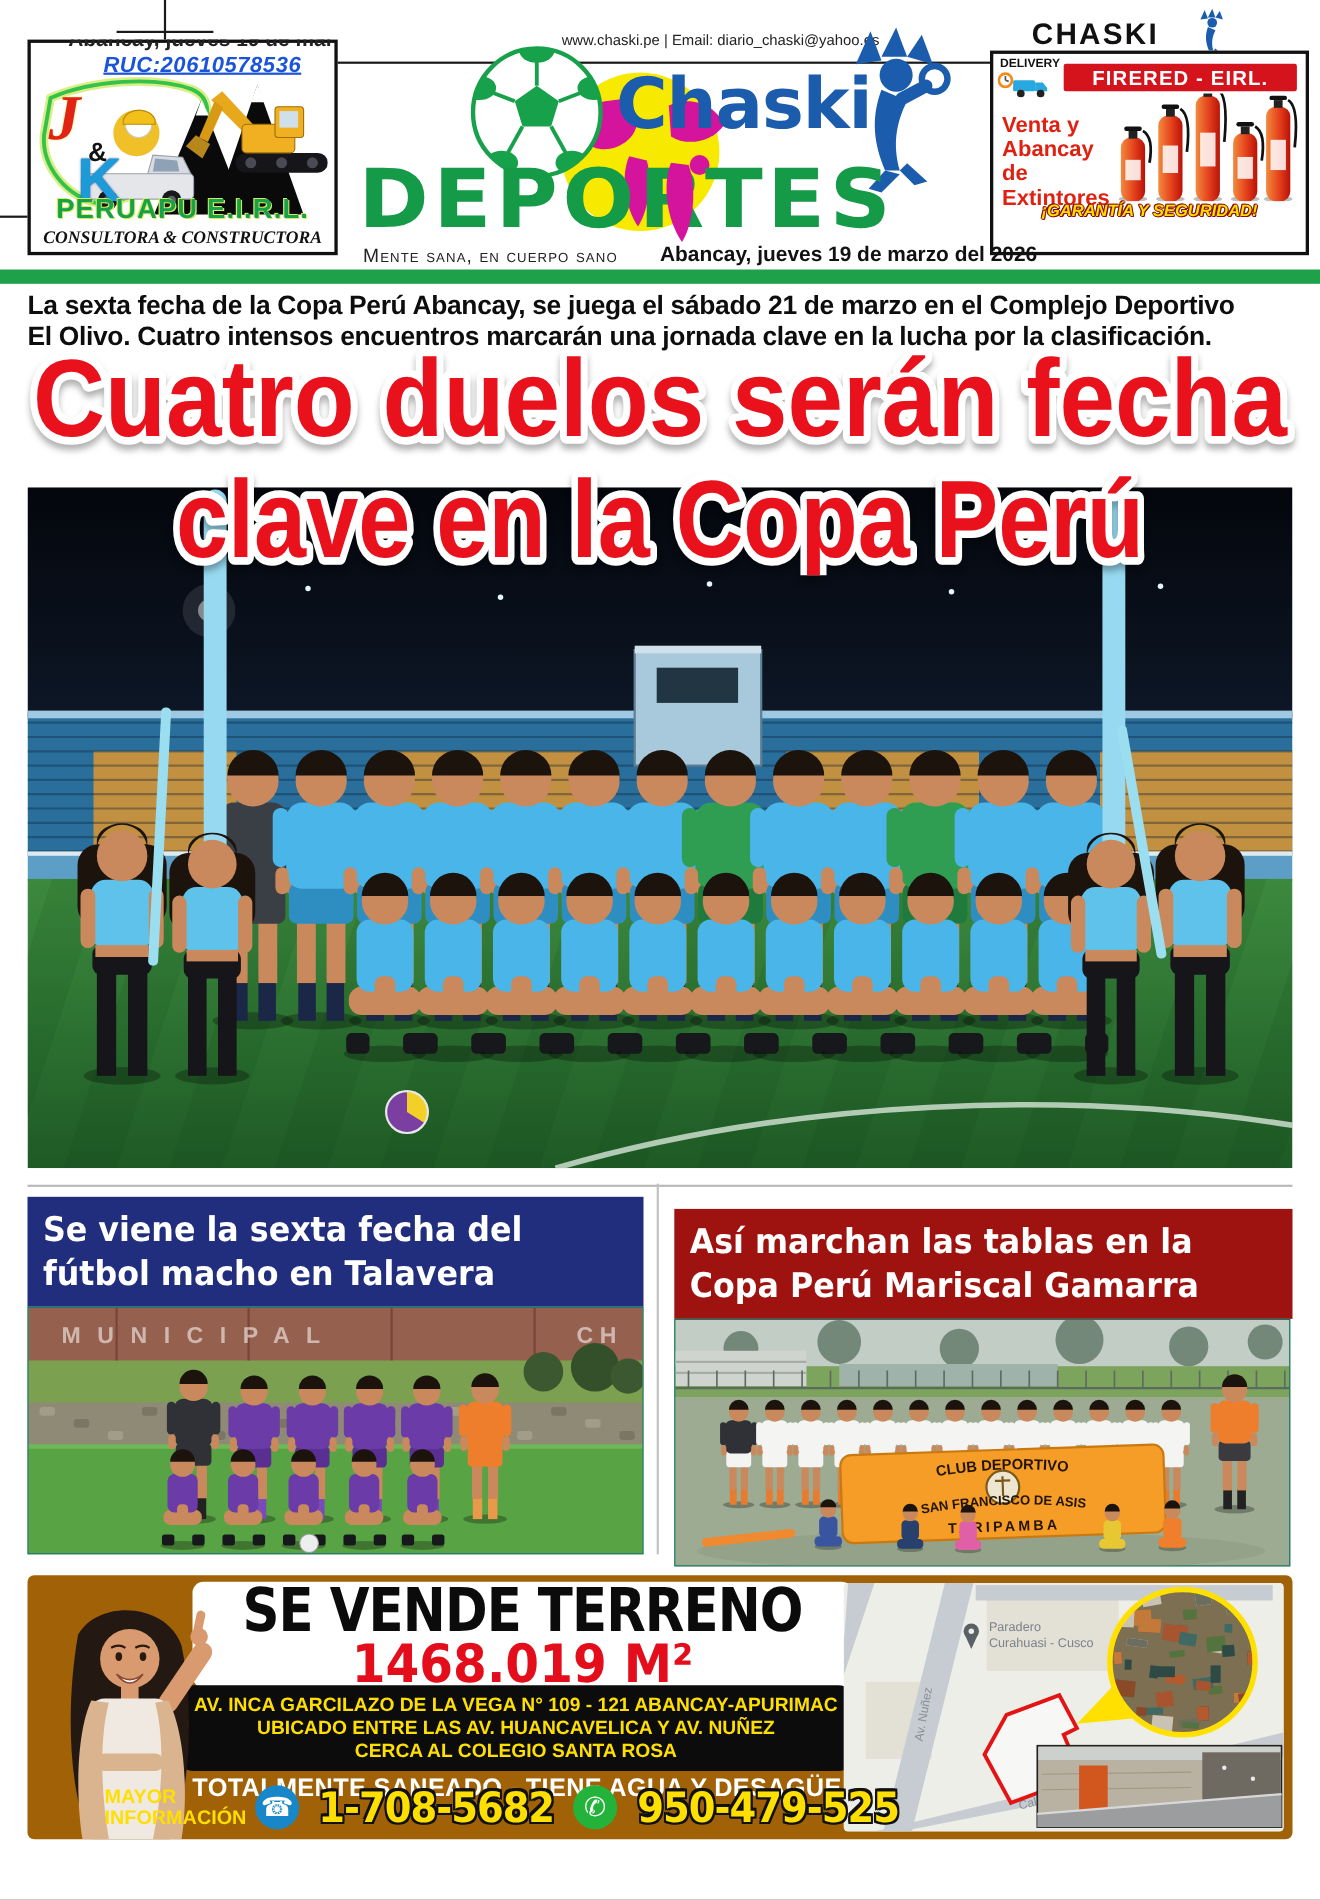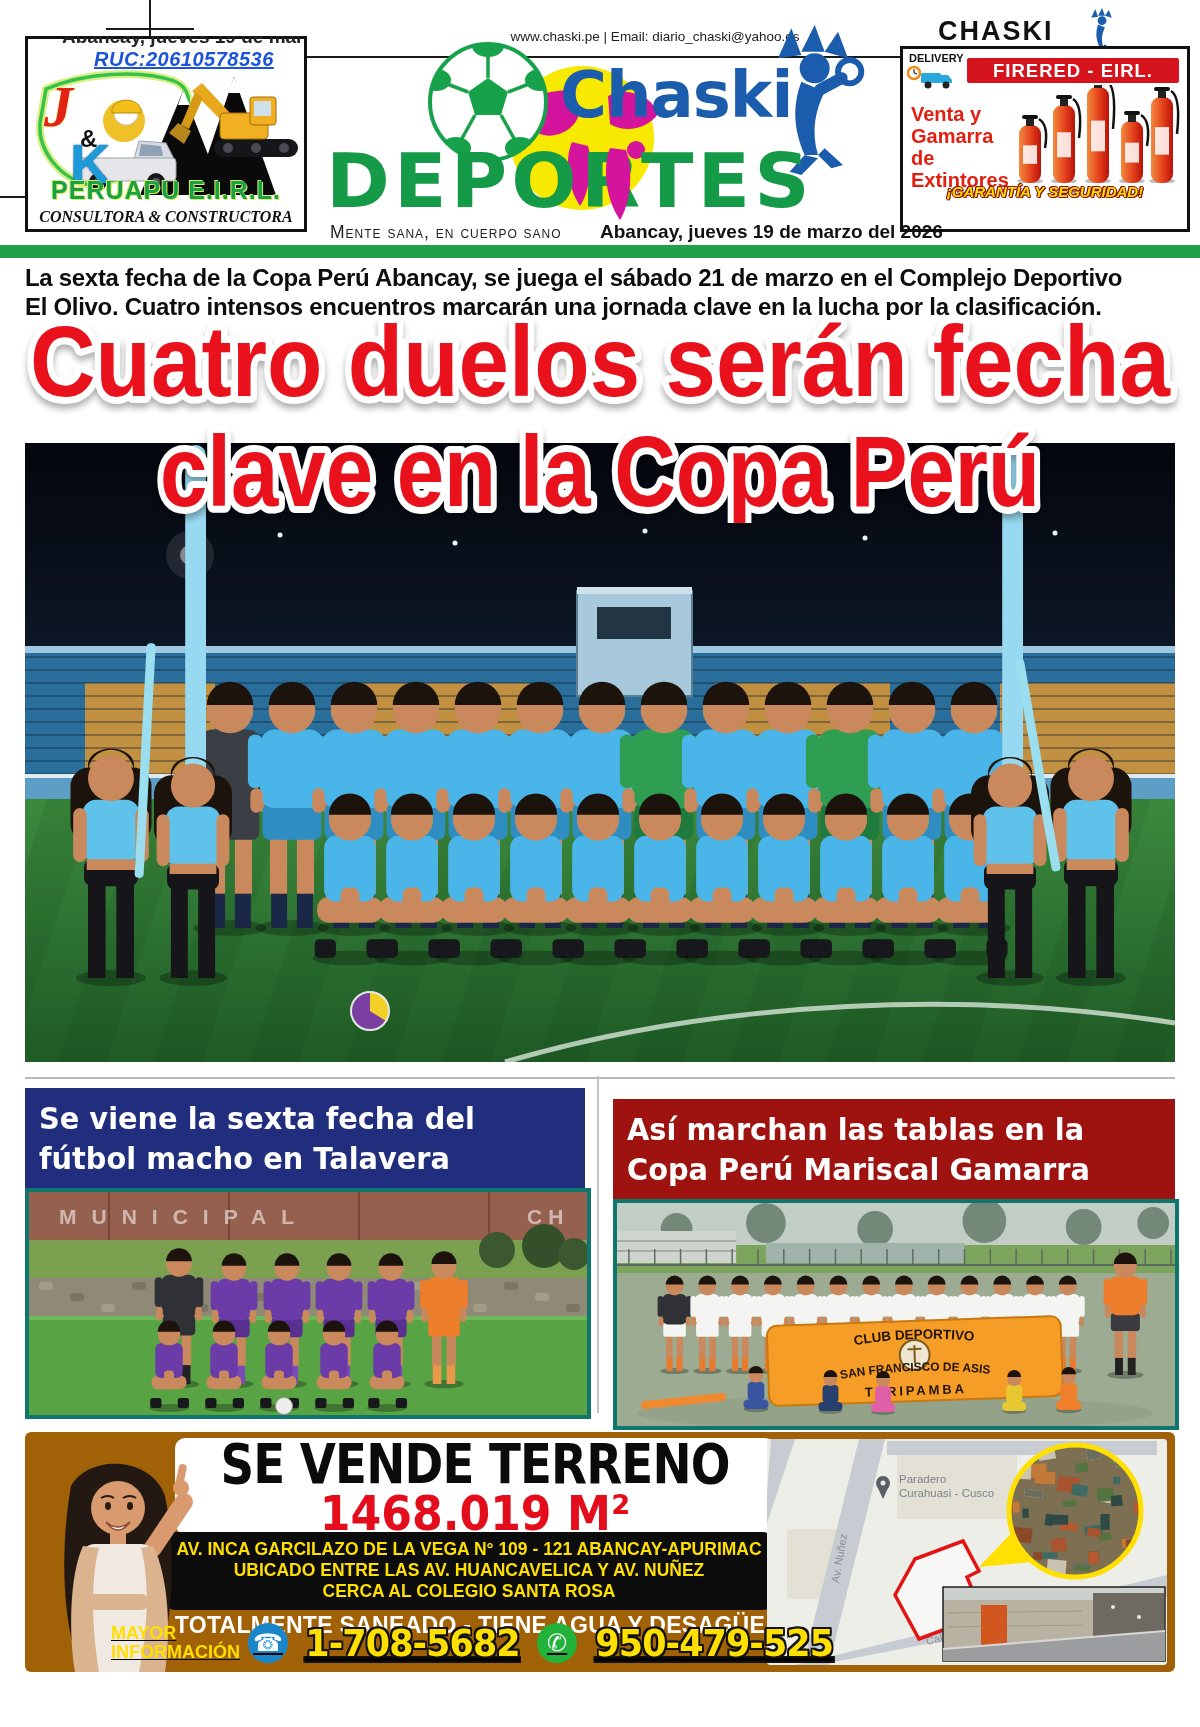--- a/index.html
+++ b/index.html
@@ -64,36 +64,36 @@
   .stories-rule{position:absolute;left:25px;top:1077px;width:1150px;height:2px;background:#b9b9b9;}
   .stories{position:absolute;left:25px;top:1088px;width:1150px;height:325px;}
   .story-left{position:absolute;left:0;top:0;width:560px;height:246px;}
   .story-right{position:absolute;left:588px;top:0;width:562px;height:325px;margin-top:11px;}
   .divider-v{position:absolute;left:572px;top:-12px;width:2px;height:337px;background:#c2c2c2;}
   .band{position:absolute;left:0;top:0;right:0;height:100px;padding:10px 0 0 14px;box-sizing:border-box;}
   .band-blue{background:#202e7d;}
   .band-red{background:#9e130f;}
   .band div{font-family:"DejaVu Sans",sans-serif;font-weight:bold;font-size:31px;line-height:40px;color:#fff;
             white-space:nowrap;transform:scaleX(.93);transform-origin:left;}
-  .story-photo{position:absolute;left:0;top:100px;width:558px;height:223px;border:4px solid #0f766e;background:#7da45c;}
+  .story-photo{position:absolute;left:0;top:100px;width:558px;height:223px;border:1px solid #0f766e;background:#7da45c;}
   .story-photo svg{display:block;width:100%;height:100%;}
   
   .bottom-ad{position:absolute;left:25px;top:1432px;width:1150px;height:240px;background:#a16207;border-radius:6px;}
   .woman-svg{position:absolute;left:6px;bottom:0;width:172px;height:228px;z-index:3;}
   .white-panel{position:absolute;left:150px;top:6px;width:600px;height:96px;background:#fff;border-radius:10px;z-index:1;text-align:center;}
   .sv-title{font-family:"DejaVu Sans",sans-serif;font-weight:bold;font-size:55px;line-height:52px;color:#0b0b0b;
             white-space:nowrap;transform:scaleX(.85);letter-spacing:-1px;}
   .sv-area{font-family:"DejaVu Sans",sans-serif;font-weight:bold;font-size:48px;line-height:46px;color:#e30d1c;
            white-space:nowrap;transform:scaleX(.92);}
   .black-box{position:absolute;left:135px;top:100px;width:618px;background:#0c0c0c;border-radius:16px;
              padding:7px 4px 8px 4px;box-sizing:border-box;text-align:center;z-index:2;}
   .black-box div{color:#ffdf00;font-weight:800;font-size:17.5px;line-height:21px;white-space:nowrap;}
   .status{position:absolute;left:120px;top:180px;width:650px;text-align:center;color:#fff;font-weight:800;
           font-size:23px;letter-spacing:.3px;z-index:2;white-space:nowrap;}
-  .info-row{position:absolute;left:86px;bottom:7px;display:flex;align-items:center;gap:8px;z-index:4;text-decoration:underline;}
+  .info-row{position:absolute;left:70px;bottom:7px;display:flex;align-items:center;gap:8px;z-index:4;}
   .mi{display:flex;flex-direction:column;color:#ffdf00;font-weight:800;font-size:18px;line-height:19px;}
   .circle-ic{width:40px;height:40px;border-radius:50%;display:flex;align-items:center;justify-content:center;
              color:#fff;font-size:24px;flex:0 0 auto;}
   .ic-phone{background:#1887c9;}
   .ic-wa{background:#23b33a;}
   .ph{font-family:"DejaVu Sans",sans-serif;font-weight:bold;font-size:38px;color:#ffdf00;white-space:nowrap;
       transform:scaleX(.92);letter-spacing:-1px;
       text-shadow:2px 0 #111,-2px 0 #111,0 2px #111,0 -2px #111,2px 2px #111,-2px -2px #111,2px -2px #111,-2px 2px #111;}
   .map-panel{position:absolute;left:742px;top:7px;width:400px;height:226px;background:#edeee8;overflow:hidden;border-radius:4px;z-index:2;}
 </style>
@@ -233,21 +233,21 @@
       <line x1="7" y1="8" x2="7" y2="4" stroke="#555" stroke-width="1.5"></line>
         <line x1="7" y1="8" x2="10" y2="9" stroke="#555" stroke-width="1.5"></line>
       <rect x="14" y="8" width="20" height="10" rx="1.5" fill="#29a8df"></rect>
       <path d="M34,10 h7 l4,5 v3 h-11 Z" fill="#29a8df"></path>
       <circle cx="21" cy="20" r="3.5" fill="#222"></circle>
         <circle cx="39" cy="20" r="3.5" fill="#222"></circle>
     </svg>
     <div class="fr-banner">FIRERED - EIRL.</div>
     <div class="fr-service">
       <div>Venta y</div>
-      <div>Gamarra</div>
+      <div>Abancay</div>
       <div>de</div>
       <div>Extintores</div>
     </div>
     <svg class="ext-svg" viewBox="0 0 178 98">
       <defs>
           <linearGradient id="extg" x1="0" y1="0" x2="1" y2="0">
         <stop offset="0" stop-color="#f28a3e"></stop>
             <stop offset=".55" stop-color="#e4401c"></stop>
             <stop offset="1" stop-color="#b81208"></stop>
       </linearGradient>

